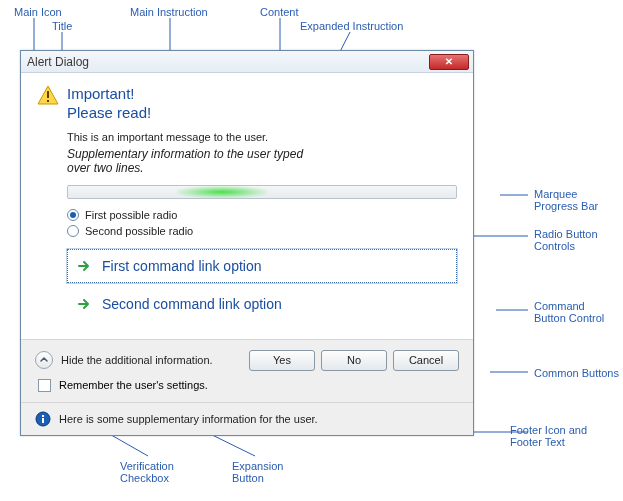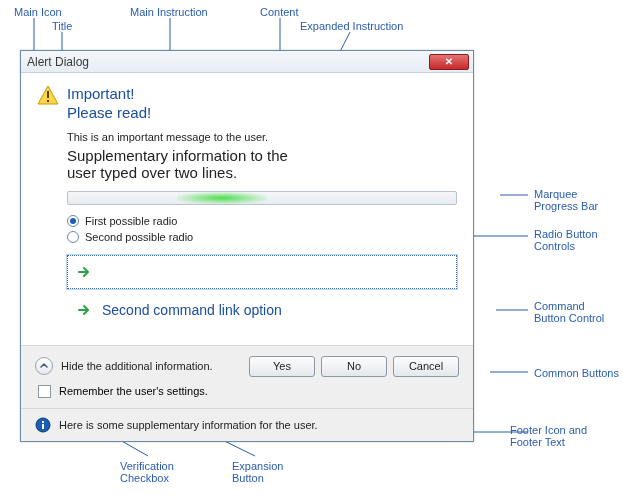--- a/index.html
+++ b/index.html
@@ -77,23 +77,24 @@
     line-height: 1.25;
     margin-bottom: 8px;
   }
   .content-text {
     color: #222;
     font-size: 11px;
     margin-bottom: 4px;
   }
   .expanded-text {
     color: #222;
-    font-size: 15px;
+    font-size: 12px;
     margin-bottom: 10px;
     max-width: 250px;
+    font-style: italic;
   }
   .progress-wrap {
     height: 14px;
     border: 1px solid #b8c2cc;
     border-radius: 2px;
     background: linear-gradient(#f4f6f8,#e8ecef);
     position: relative;
     overflow: hidden;
     margin-bottom: 10px;
   }
@@ -285,20 +286,21 @@
           </div>
         </div>
 
         <div class="command-links">
           <div class="cmd-link focused">
             <span class="cmd-arrow">
               <svg viewBox="0 0 14 14">
                   <path d="M2 7 H10 M7 3 L11 7 L7 11" fill="none" stroke="#2ea043" stroke-width="2" stroke-linecap="round" stroke-linejoin="round"></path>
                 </svg>
             </span>
+            <span>First command link option</span>
           </div>
           <div class="cmd-link">
             <span class="cmd-arrow">
               <svg viewBox="0 0 14 14">
                   <path d="M2 7 H10 M7 3 L11 7 L7 11" fill="none" stroke="#2ea043" stroke-width="2" stroke-linecap="round" stroke-linejoin="round"></path>
                 </svg>
             </span>
             <span>Second command link option</span>
           </div>
         </div>

